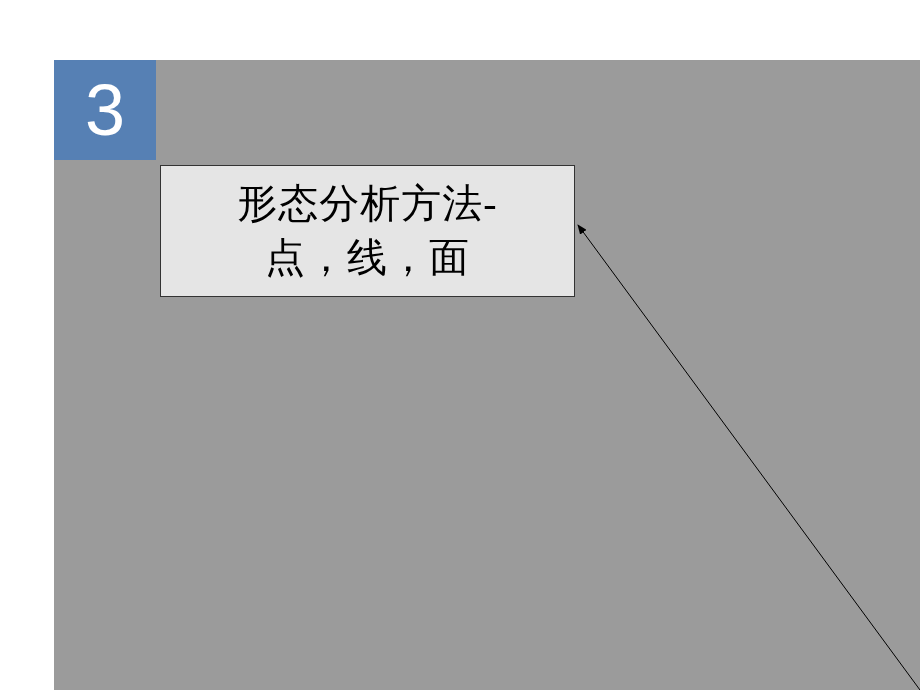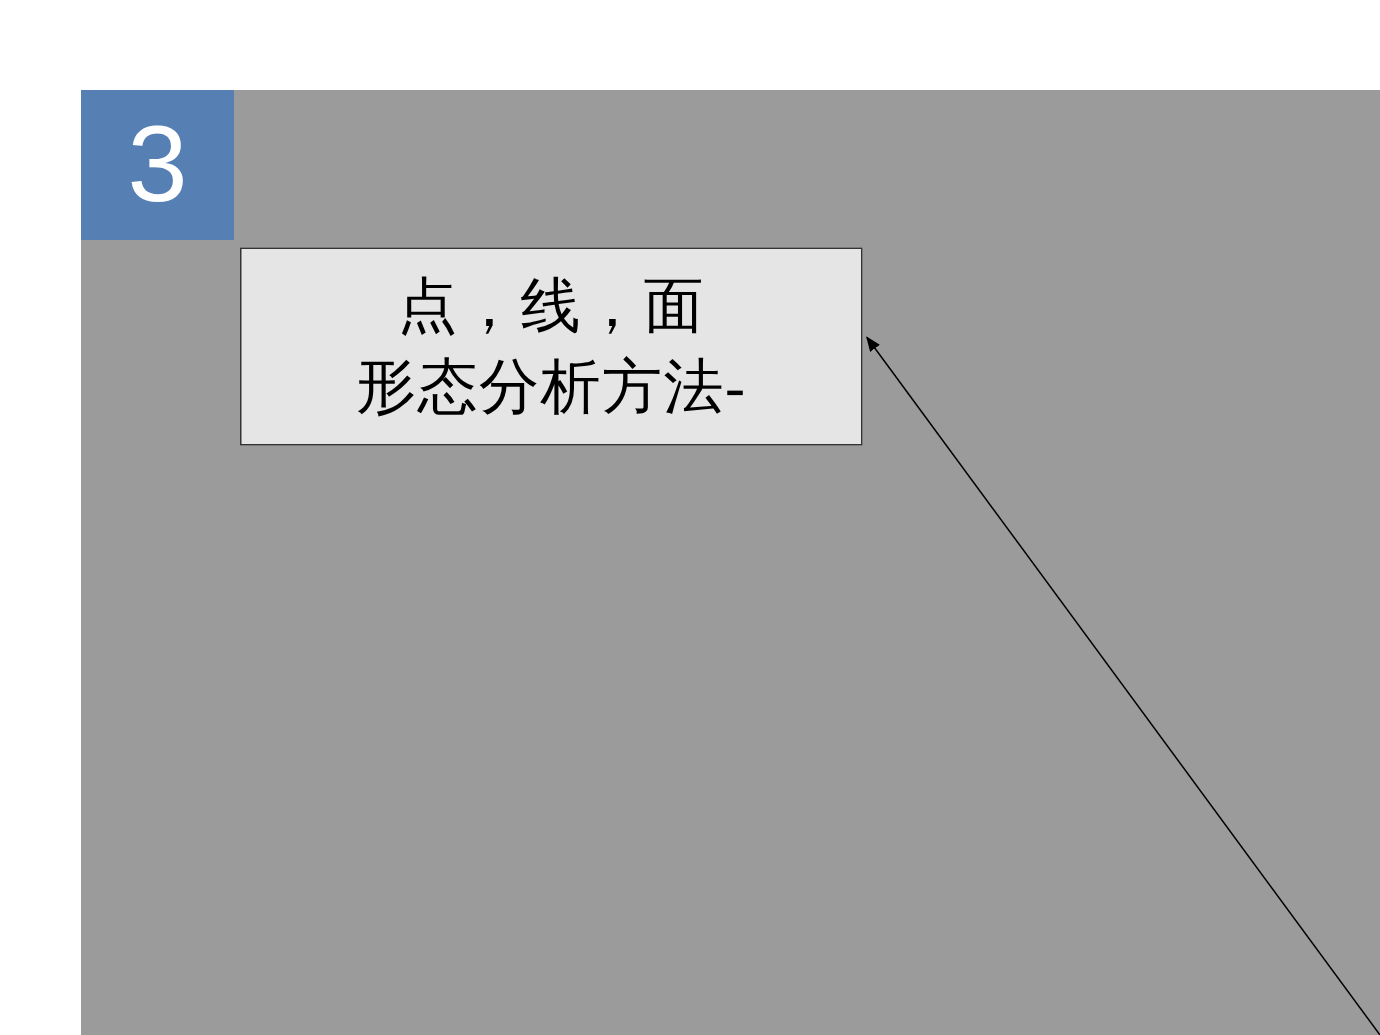--- a/index.html
+++ b/index.html
@@ -71,22 +71,22 @@
 </head>
 <body>
 
 <div class="slide-area"></div>
 
 <div class="number-badge">
   <span>3</span>
 </div>
 
 <div class="title-box">
+  <div class="title-line">形态分析方法-</div>
   <div class="title-line">点，线，面</div>
-  <div class="title-line">形态分析方法-</div>
 </div>
 
 <svg class="arrow-svg" viewBox="0 0 920 690">
   <defs>
     <marker id="arrowhead" markerWidth="10" markerHeight="8" refX="9" refY="4" orient="auto">
       <polygon points="0 0, 10 4, 0 8" fill="#000000"></polygon>
     </marker>
   </defs>
   <line x1="920" y1="690" x2="578" y2="225" stroke="#000000" stroke-width="1" marker-end="url(#arrowhead)"></line>
 </svg>

